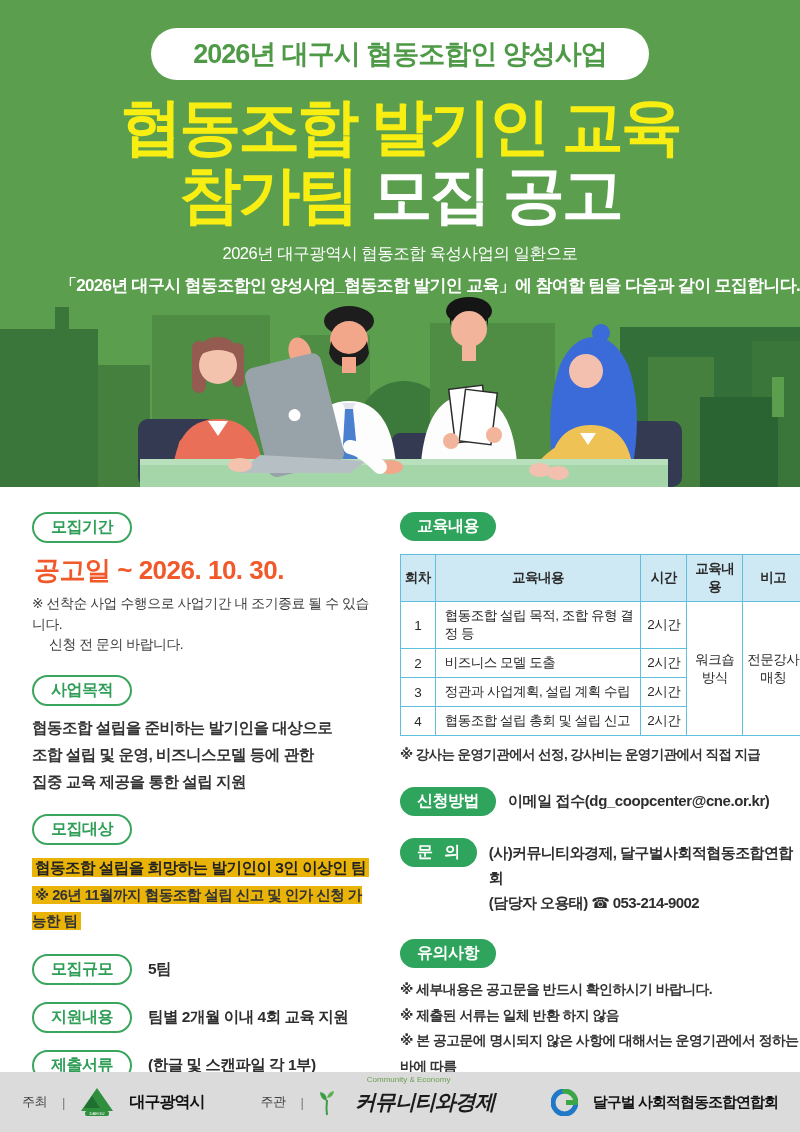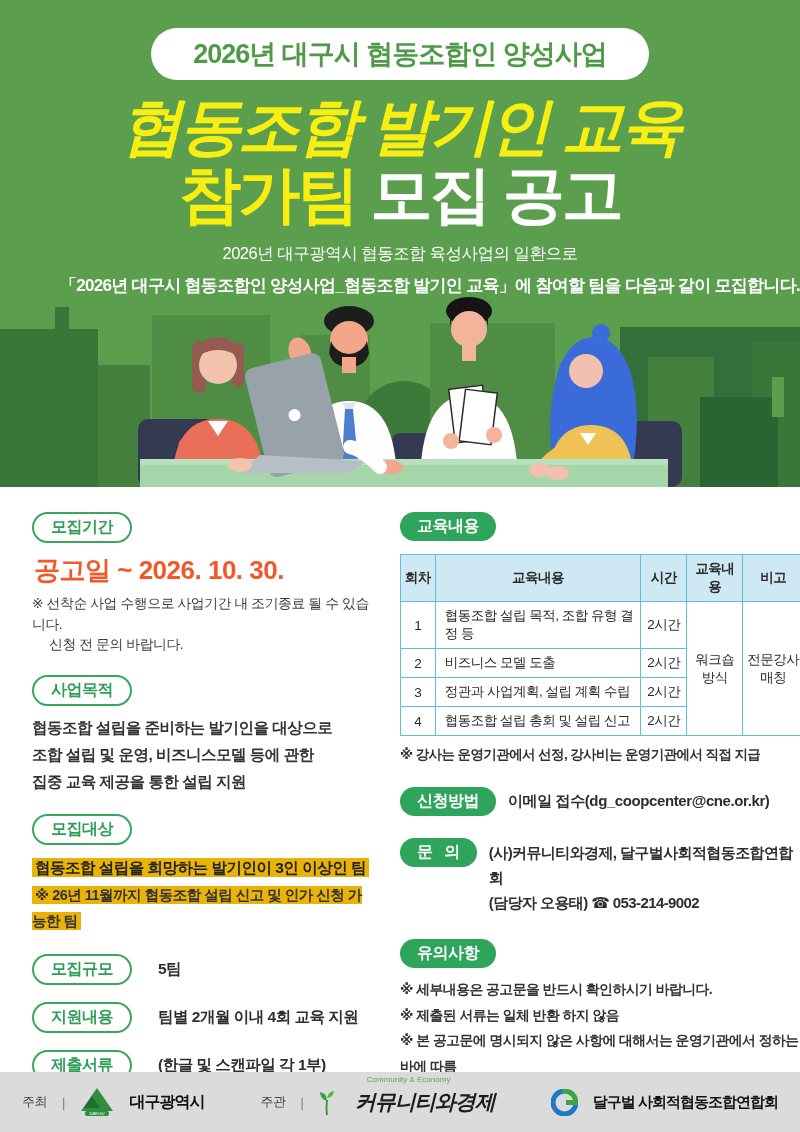--- a/index.html
+++ b/index.html
@@ -5,21 +5,21 @@
   html,body{margin:0;padding:0;}
   body{font-family:"Liberation Sans","DejaVu Sans",sans-serif;background:#fff;}
   .poster{position:relative;width:800px;height:1132px;overflow:hidden;background:#fff;}
 
   
   .header{position:relative;height:487px;background:#5a9e4e;text-align:center;overflow:hidden;}
   .badge{display:inline-block;margin-top:28px;background:#ffffff;color:#4e9a47;
          font-weight:bold;font-size:27px;letter-spacing:-1px;padding:8px 42px;border-radius:40px;
          position:relative;z-index:3;}
   .title1{position:relative;z-index:3;margin:14px 0 0 0;font-size:62px;line-height:1.06;
-          font-weight:900;letter-spacing:-3px;color:#f8ee12;font-style:italic;}
+          font-weight:900;letter-spacing:-3px;color:#f8ee12;}
   .title2{position:relative;z-index:3;margin:2px 0 0 0;font-size:62px;line-height:1.06;
           font-weight:900;letter-spacing:-3px;color:#ffffff;}
   .title2 .yellow{color:#f8ee12;}
   .sub1{position:relative;z-index:3;margin-top:16px;color:#ffffff;font-size:16.5px;letter-spacing:-0.5px;}
   .sub2{position:relative;z-index:3;margin-top:9px;color:#ffffff;font-size:17px;font-weight:bold;letter-spacing:-0.7px;text-align:right;}
   .illus{position:absolute;left:0;bottom:0;width:800px;height:250px;z-index:1;}
 
   
   .main{box-sizing:border-box;height:585px;padding:25px 28px 0 32px;display:flex;gap:26px;}
   .col-left{width:342px;flex:0 0 342px;}
@@ -33,21 +33,21 @@
   .date-line{color:#f1592a;font-size:26px;font-weight:800;letter-spacing:-0.5px;margin:10px 0 6px 2px;}
   .small-note{font-size:13.8px;color:#3c3c3c;line-height:1.5;letter-spacing:-0.4px;}
   .small-note.indent{padding-left:17px;}
 
   .sec{margin-bottom:19px;}
   .body-line{font-size:15.5px;color:#333;font-weight:600;line-height:1.75;letter-spacing:-0.5px;}
   .hl{background:#eab308;padding:1px 3px;}
   .target-main{font-size:15.5px;font-weight:700;color:#222;line-height:1.8;letter-spacing:-0.5px;}
   .target-sub{font-size:14.5px;font-weight:600;color:#333;line-height:1.8;letter-spacing:-0.5px;}
 
-  .inline-row{display:flex;align-items:center;gap:26px;margin-bottom:17px;}
+  .inline-row{display:flex;align-items:center;gap:16px;margin-bottom:17px;}
   .inline-row .val{font-size:15.5px;font-weight:700;color:#2e2e2e;letter-spacing:-0.5px;}
   .doc-list{margin-top:9px;font-size:15px;font-weight:600;color:#333;line-height:1.65;letter-spacing:-0.6px;}
   .doc-list .cont{padding-left:9px;}
 
   
   table.curr{border-collapse:collapse;width:404px;margin-top:13px;font-size:13.5px;color:#2b2b2b;}
   table.curr th,table.curr td{border:1px solid #5fc0dc;text-align:center;padding:5px 3px;letter-spacing:-0.5px;}
   table.curr th{background:#cfe9f4;font-weight:700;}
   table.curr td.left{text-align:left;padding-left:9px;}
   .table-note{margin-top:10px;font-size:13.5px;color:#333;font-weight:600;letter-spacing:-0.6px;}

